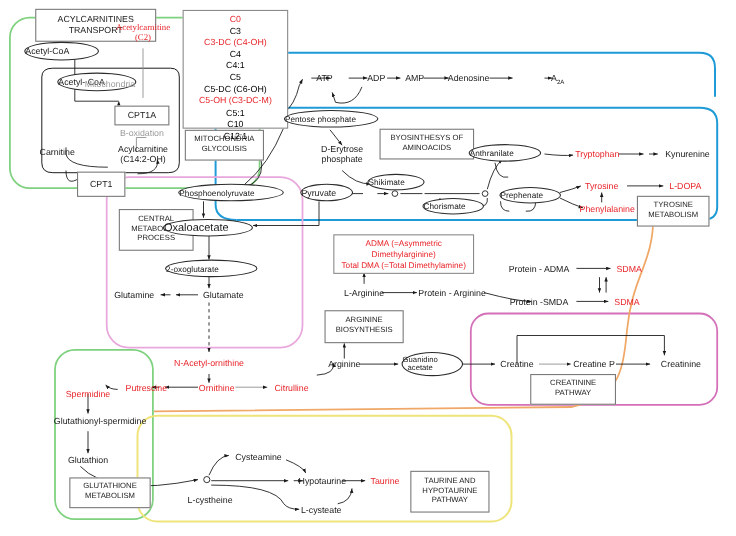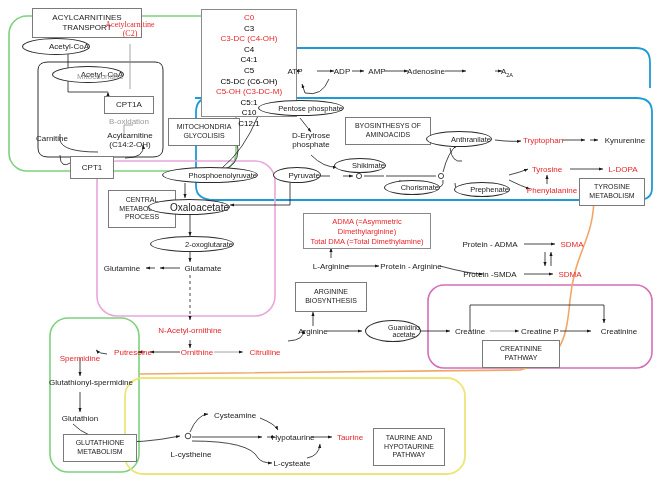--- a/index.html
+++ b/index.html
@@ -12,25 +12,25 @@
   }
   .lbl{position:absolute;font-size:8px;color:#1a1a1a;line-height:1.15;white-space:nowrap;}
   .lbl.red{color:#e8252a;}
   .lbl.gray{color:#9a9a9a;}
   .lbl.c{transform:translateX(-50%);text-align:center;}
   .lbl.ml{white-space:normal;text-align:center;}
   .box{position:absolute;border:1px solid #7a7a7a;background:#ffffff;
        display:flex;align-items:center;justify-content:center;text-align:center;
        font-size:8px;color:#1a1a1a;line-height:1.25;box-sizing:border-box;}
   .ellipse{position:absolute;border:1px solid #2b2b2b;background:#ffffff;border-radius:50%;
-       display:flex;align-items:center;justify-content:flex-end;text-align:center;
+       display:flex;align-items:center;justify-content:flex-start;text-align:center;
        font-size:8px;color:#1a1a1a;box-sizing:border-box;white-space:nowrap;}
   svg.layer{position:absolute;left:0;top:0;width:669px;height:487px;pointer-events:none;}
   .listbox{position:absolute;border:1px solid #8a8a8a;background:#fff;box-sizing:border-box;
-       font-size:8px;text-align:center;padding-top:3px;margin-left:35px;}
+       font-size:8px;text-align:center;padding-top:3px;}
   .listbox div{line-height:10.6px;}
   .legendbox{position:absolute;border:1px solid #8a8a8a;background:#fff;box-sizing:border-box;
        font-size:7.5px;text-align:center;padding:3px 4px;color:#e8252a;}
   .legendbox div{line-height:10px;}
 </style>
 </head>
 <body>
 
 <div id="root">
 
@@ -289,21 +289,21 @@
   </div>
   <div class="ellipse" style="left:334px;top:158px;width:52px;height:15px;">
     <span style="font-size:7.5px;">Shikimate</span>
   </div>
   <div class="ellipse" style="left:384px;top:180px;width:56px;height:15px;">
     <span style="font-size:7.5px;">Chorismate</span>
   </div>
   <div class="ellipse" style="left:426px;top:131px;width:66px;height:16px;">
     <span style="font-size:7.5px;">Anthranilate</span>
   </div>
-  <div class="ellipse" style="left:454px;top:182px;width:56px;height:15px;">
+  <div class="ellipse" style="left:454px;top:170px;width:56px;height:15px;">
     <span style="font-size:7.5px;">Prephenate</span>
   </div>
   <div class="ellipse" style="left:148px;top:199px;width:82px;height:16px;">
     <span style="font-size:10px;">Oxaloacetate</span>
   </div>
   <div class="ellipse" style="left:150px;top:236px;width:84px;height:16px;">
     <span style="font-size:7.5px;">2-oxoglutarate</span>
   </div>
   <div class="ellipse" style="left:365px;top:320px;width:56px;height:22px;">
     <span style="white-space:pre-line;font-size:7px;">Guanidino

